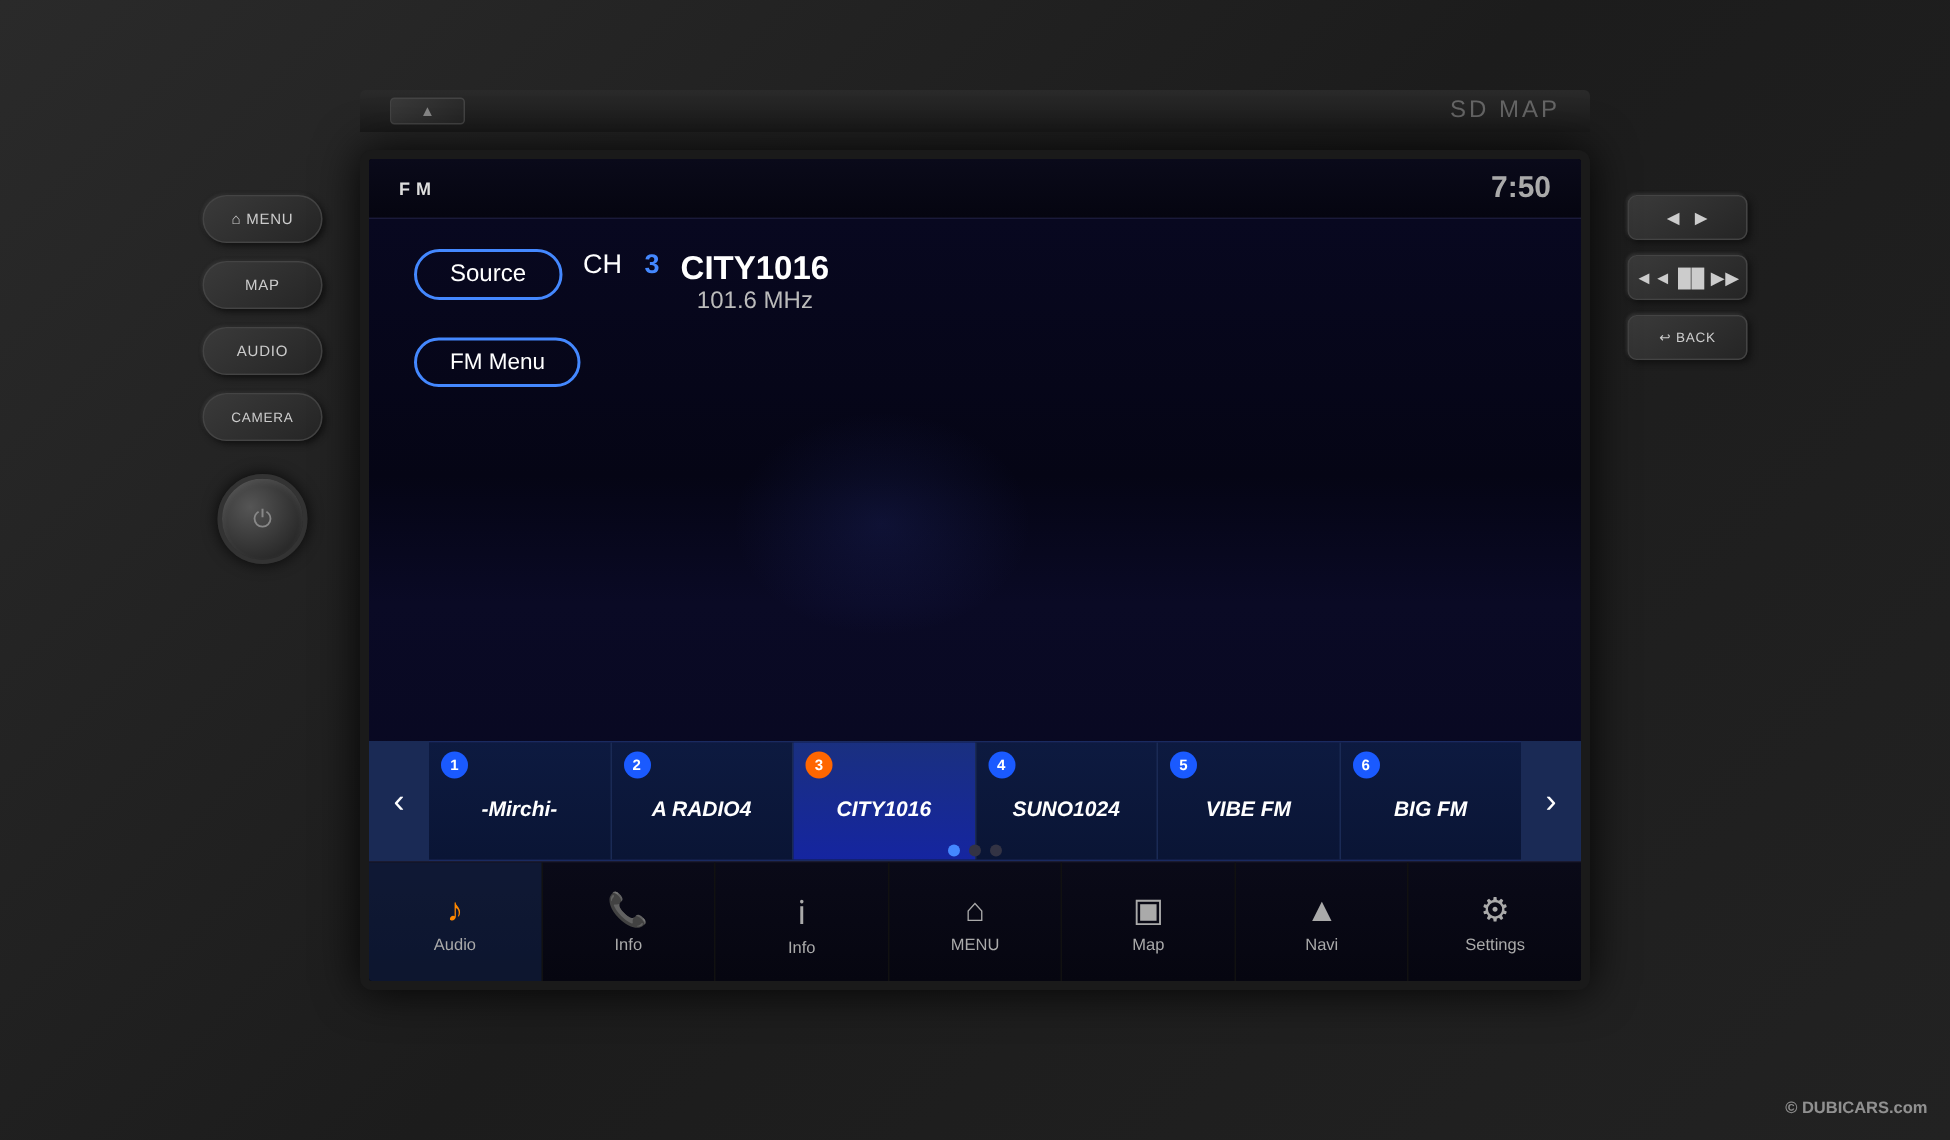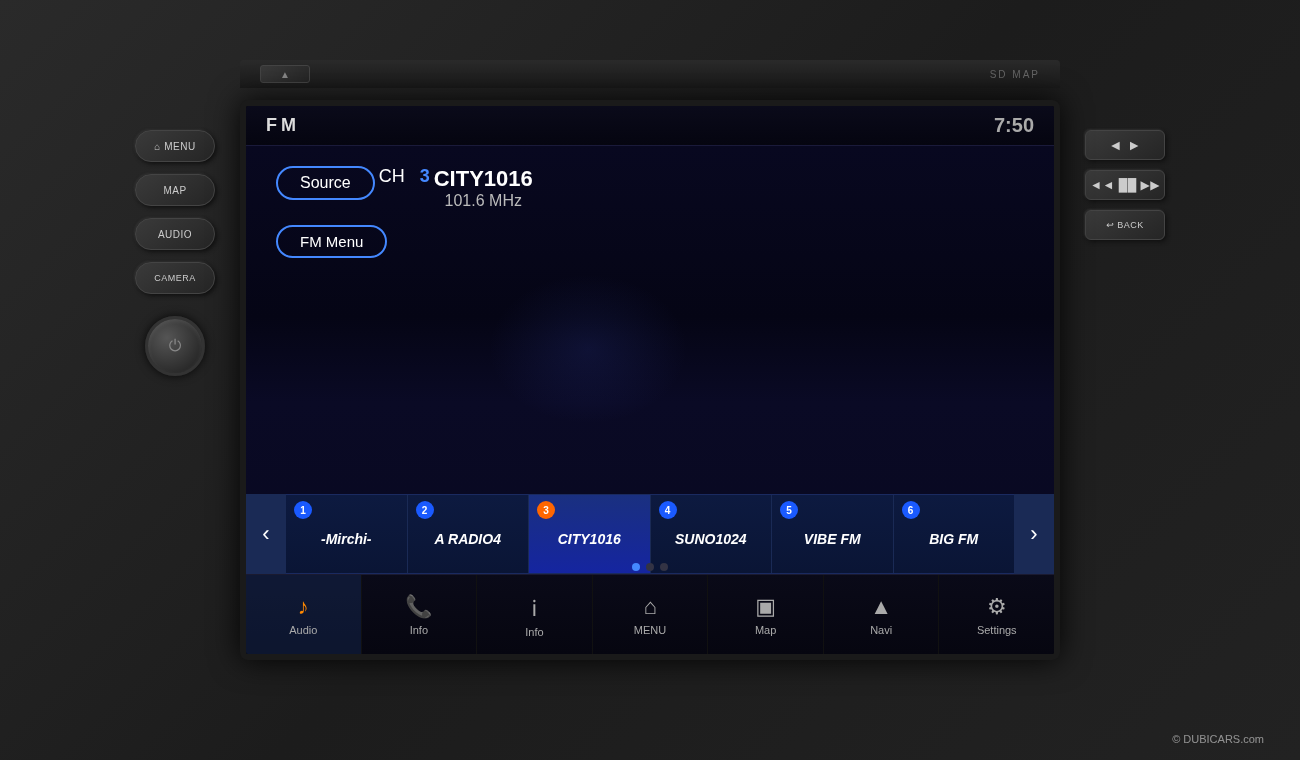--- a/index.html
+++ b/index.html
@@ -135,21 +135,21 @@
       height: 40px;
       display: flex;
       align-items: center;
       justify-content: space-between;
       padding: 0 20px;
       border-bottom: 1px solid #1a1a3a;
     }
 
     .screen-title {
       color: #ddd;
-      font-size: 18px;
+      font-size: 12px;
       font-weight: bold;
       letter-spacing: 4px;
     }
 
     .screen-time {
       color: #aaa;
       font-size: 20px;
       font-weight: bold;
     }
 
@@ -158,21 +158,21 @@
       flex: 1;
       background: linear-gradient(180deg, #080820 0%, #050515 40%, #0a0a25 60%, #080820 100%);
       padding: 20px 30px;
       position: relative;
     }
 
     
     .source-row {
       display: flex;
       align-items: flex-start;
-      gap: 4px;
+      gap: 14px;
       margin-bottom: 15px;
     }
 
     .source-button {
       background: transparent;
       border: 2px solid #4488ff;
       border-radius: 20px;
       color: #fff;
       padding: 6px 22px;
       font-size: 16px;
@@ -397,32 +397,32 @@
       display: flex;
       align-items: center;
       justify-content: center;
       color: #888;
       font-size: 10px;
       cursor: pointer;
     }
 
     .sd-label {
       color: #666;
-      font-size: 10px;
+      font-size: 16px;
       letter-spacing: 2px;
     }
 
     
     .watermark {
       position: absolute;
       bottom: 15px;
-      right: 36px;
+      right: 15px;
       color: rgba(255,255,255,0.5);
       font-size: 11px;
-      font-weight: normal;
+      font-weight: bold;
     }
 
     
     .screen-glow {
       position: absolute;
       top: 30%;
       left: 30%;
       width: 200px;
       height: 150px;
       background: radial-gradient(ellipse, rgba(60, 80, 200, 0.15) 0%, transparent 70%);

